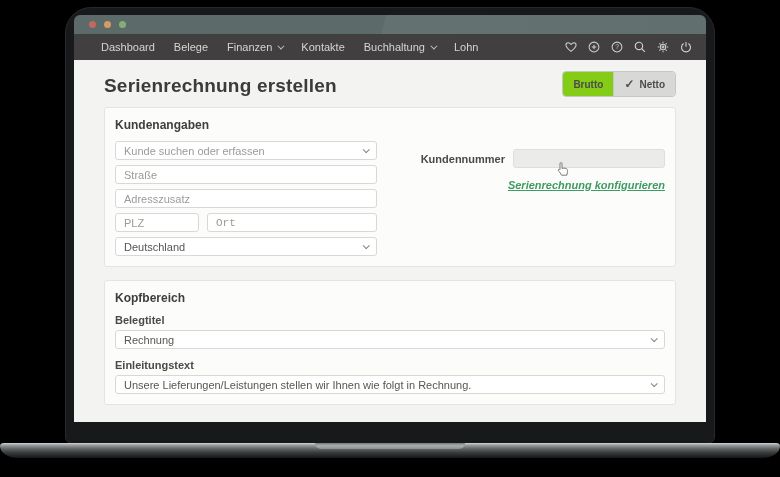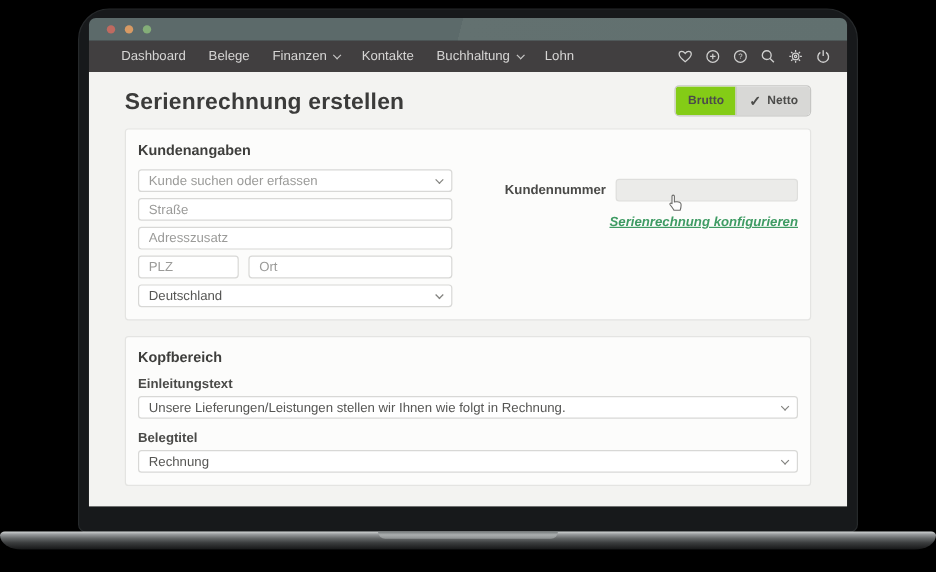--- a/index.html
+++ b/index.html
@@ -102,21 +102,21 @@
   input.field { outline:none; }
   .field.disabled { background:#ebebe9; border-color:#dededc; }
   .select { justify-content:space-between; cursor:pointer; }
   .select .placeholder { color:#9b9b99; }
   .sel-chevron {
     width:5px; height:5px; border-right:1.4px solid #83837f; border-bottom:1.4px solid #83837f;
     transform:rotate(45deg) translateY(-1px); flex:0 0 auto; margin-left:8px;
   }
   .zip-row { display:flex; gap:8px; }
   .zip-row .zip { width:84px; flex:0 0 84px; }
-  .zip-row .city { flex:1; }
+  .zip-row .city { flex:1;font-family:Liberation Mono, monospace; }
 
   .knr-row { display:flex; align-items:center; justify-content:flex-end; margin-top:8px; }
   .knr-label { font-size:11px; font-weight:bold; color:#4a4a48; margin-right:8px; white-space:nowrap; }
   .knr-input { width:152px; flex:0 0 152px; }
   .link-row { text-align:right; margin-top:7px; }
   .config-link { font-size:11px; font-weight:bold; color:#3e9b63; text-decoration:underline; cursor:pointer;font-style:italic; }
 
   .card-gap1 { margin-top:0; }
   .card2 { margin-top:13px; }
   .field-label { font-size:11px; font-weight:bold; color:#4a4a48; margin-bottom:4px; }
@@ -239,33 +239,33 @@
             <div class="link-row">
               <a class="config-link">Serienrechnung konfigurieren</a>
             </div>
           </div>
         </div>
       </div>
 
       <div class="card card2">
         <div class="card-heading">Kopfbereich</div>
         <div class="stack">
+          <div class="field-label">Belegtitel</div>
+          <div class="select">
+            <span>Rechnung</span>
+            <span class="sel-chevron"></span>
+          </div>
+        </div>
+        <div class="stack">
           <div class="field-label">Einleitungstext</div>
           <div class="select">
             <span>Unsere Lieferungen/Leistungen stellen wir Ihnen wie folgt in Rechnung.</span>
             <span class="sel-chevron"></span>
           </div>
         </div>
-        <div class="stack">
-          <div class="field-label">Belegtitel</div>
-          <div class="select">
-            <span>Rechnung</span>
-            <span class="sel-chevron"></span>
-          </div>
-        </div>
       </div>
 
       <div class="cursor-icon">
         <svg width="15" height="17" viewBox="0 0 15 17" fill="#fdfdfd" stroke="#6b6b69" stroke-width="0.9" stroke-linejoin="round">
           <path d="M5 1.6 C5.6 1.6 6 2 6 2.6 V7.4 L7.2 7.2 C9.8 6.8 11.6 7.8 11.6 9.6 C11.6 10.4 11.2 13 10.8 14.2 H5.6 C5.2 13.2 3 10.4 2.4 9.6 C1.9 8.9 2.7 7.9 3.6 8.4 L4 8.7 V2.6 C4 2 4.4 1.6 5 1.6 Z"></path>
         </svg>
       </div>
 
     </div>
   </div>

